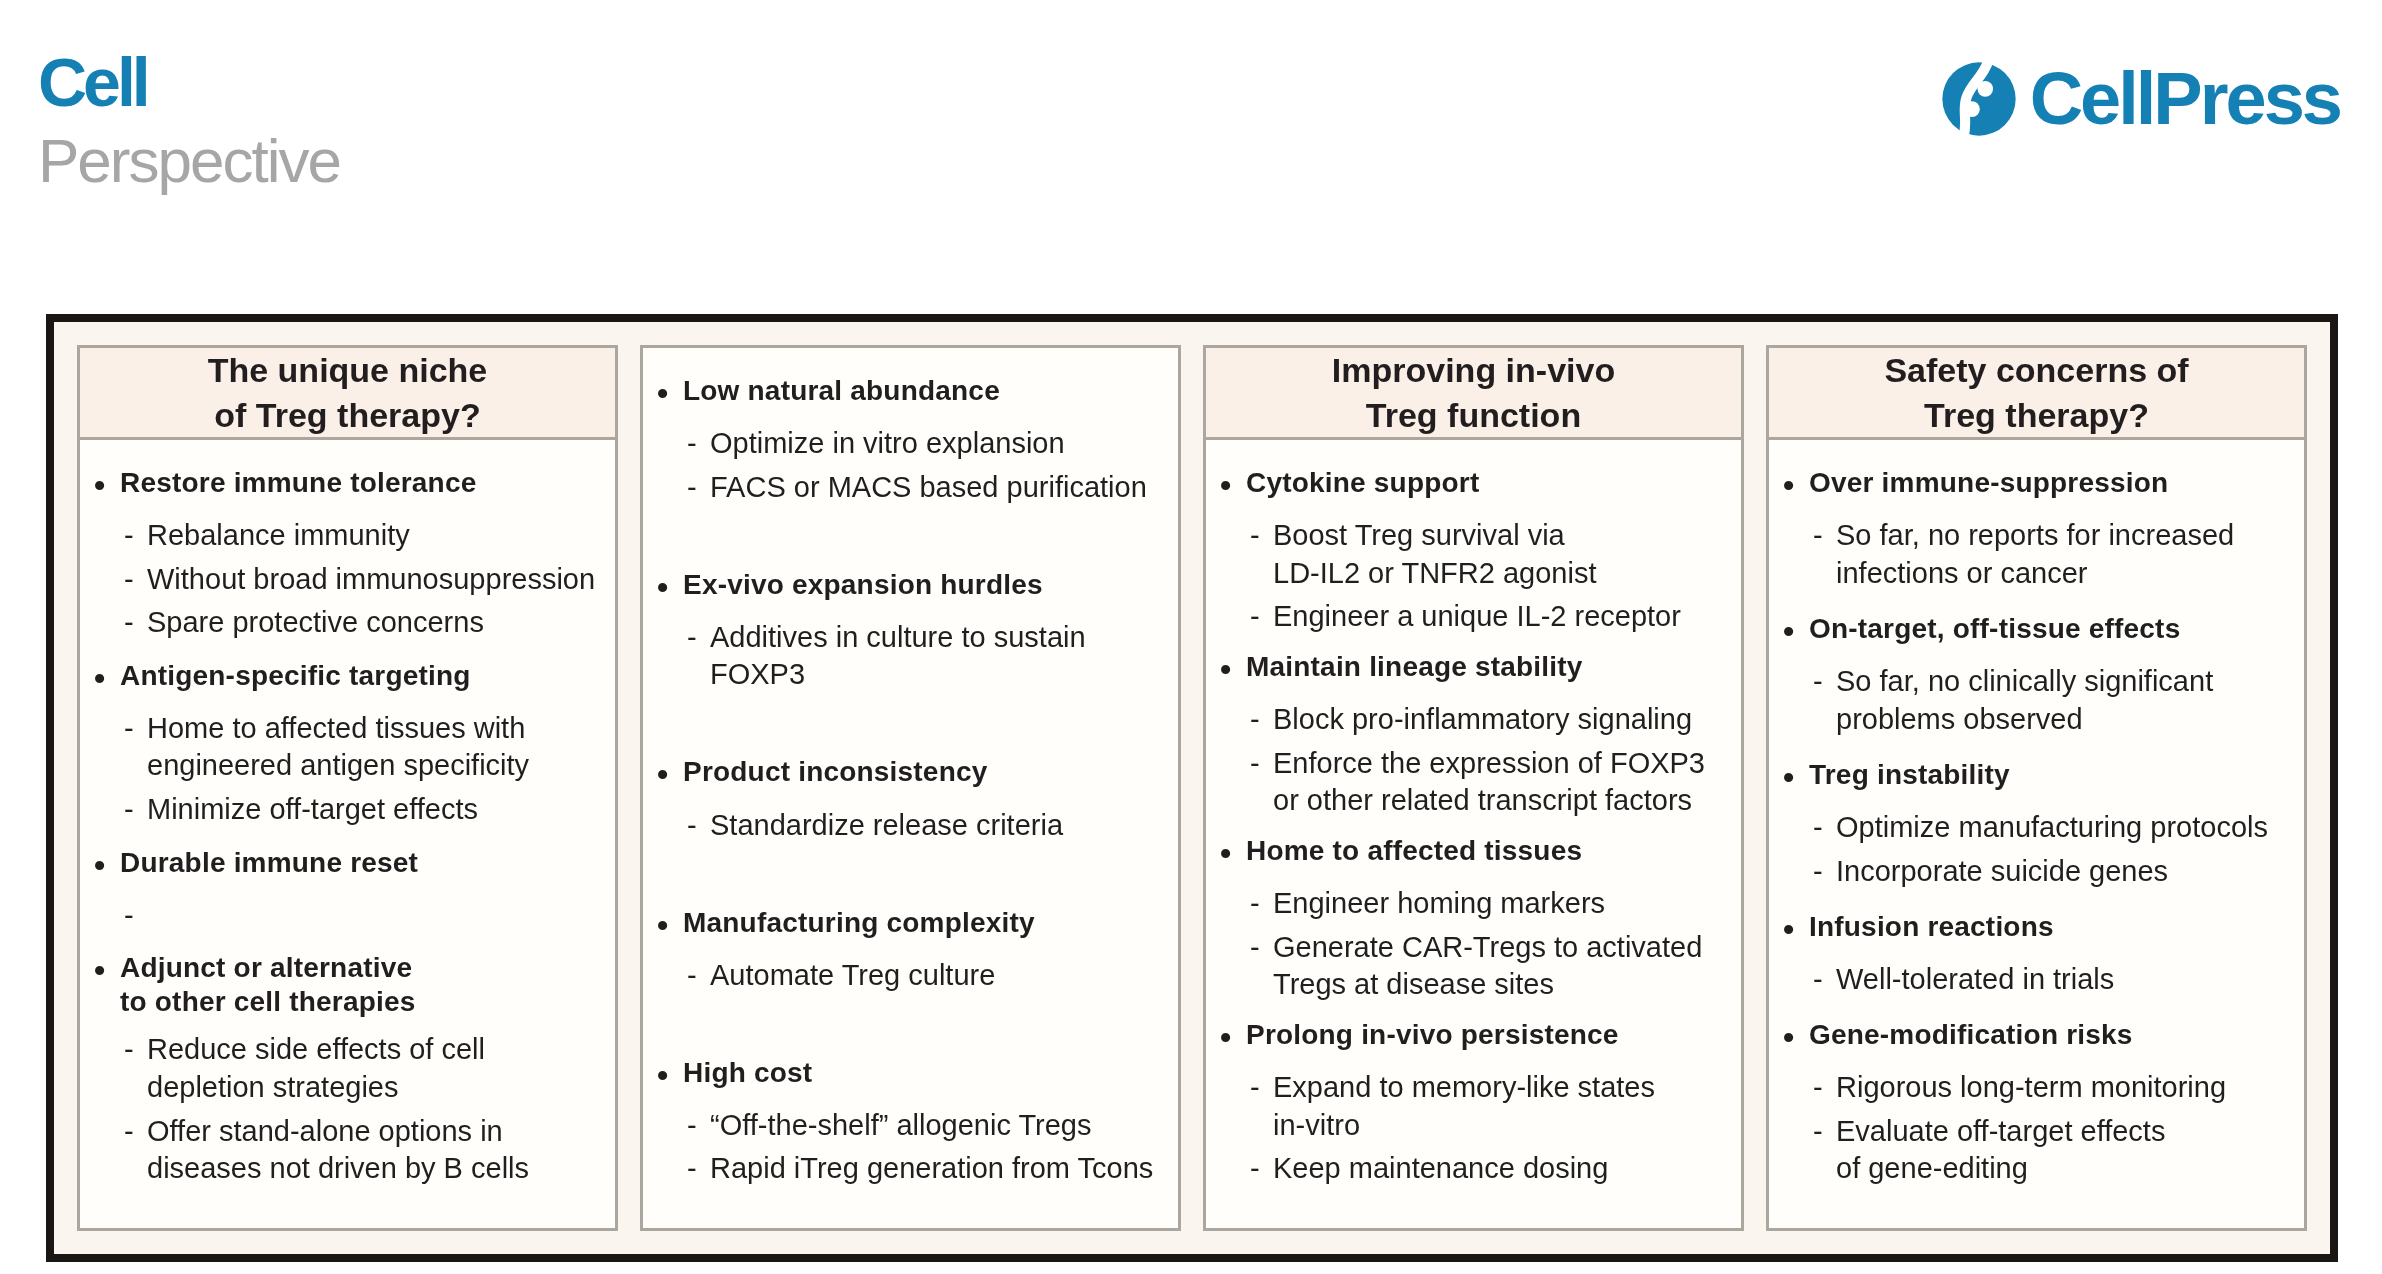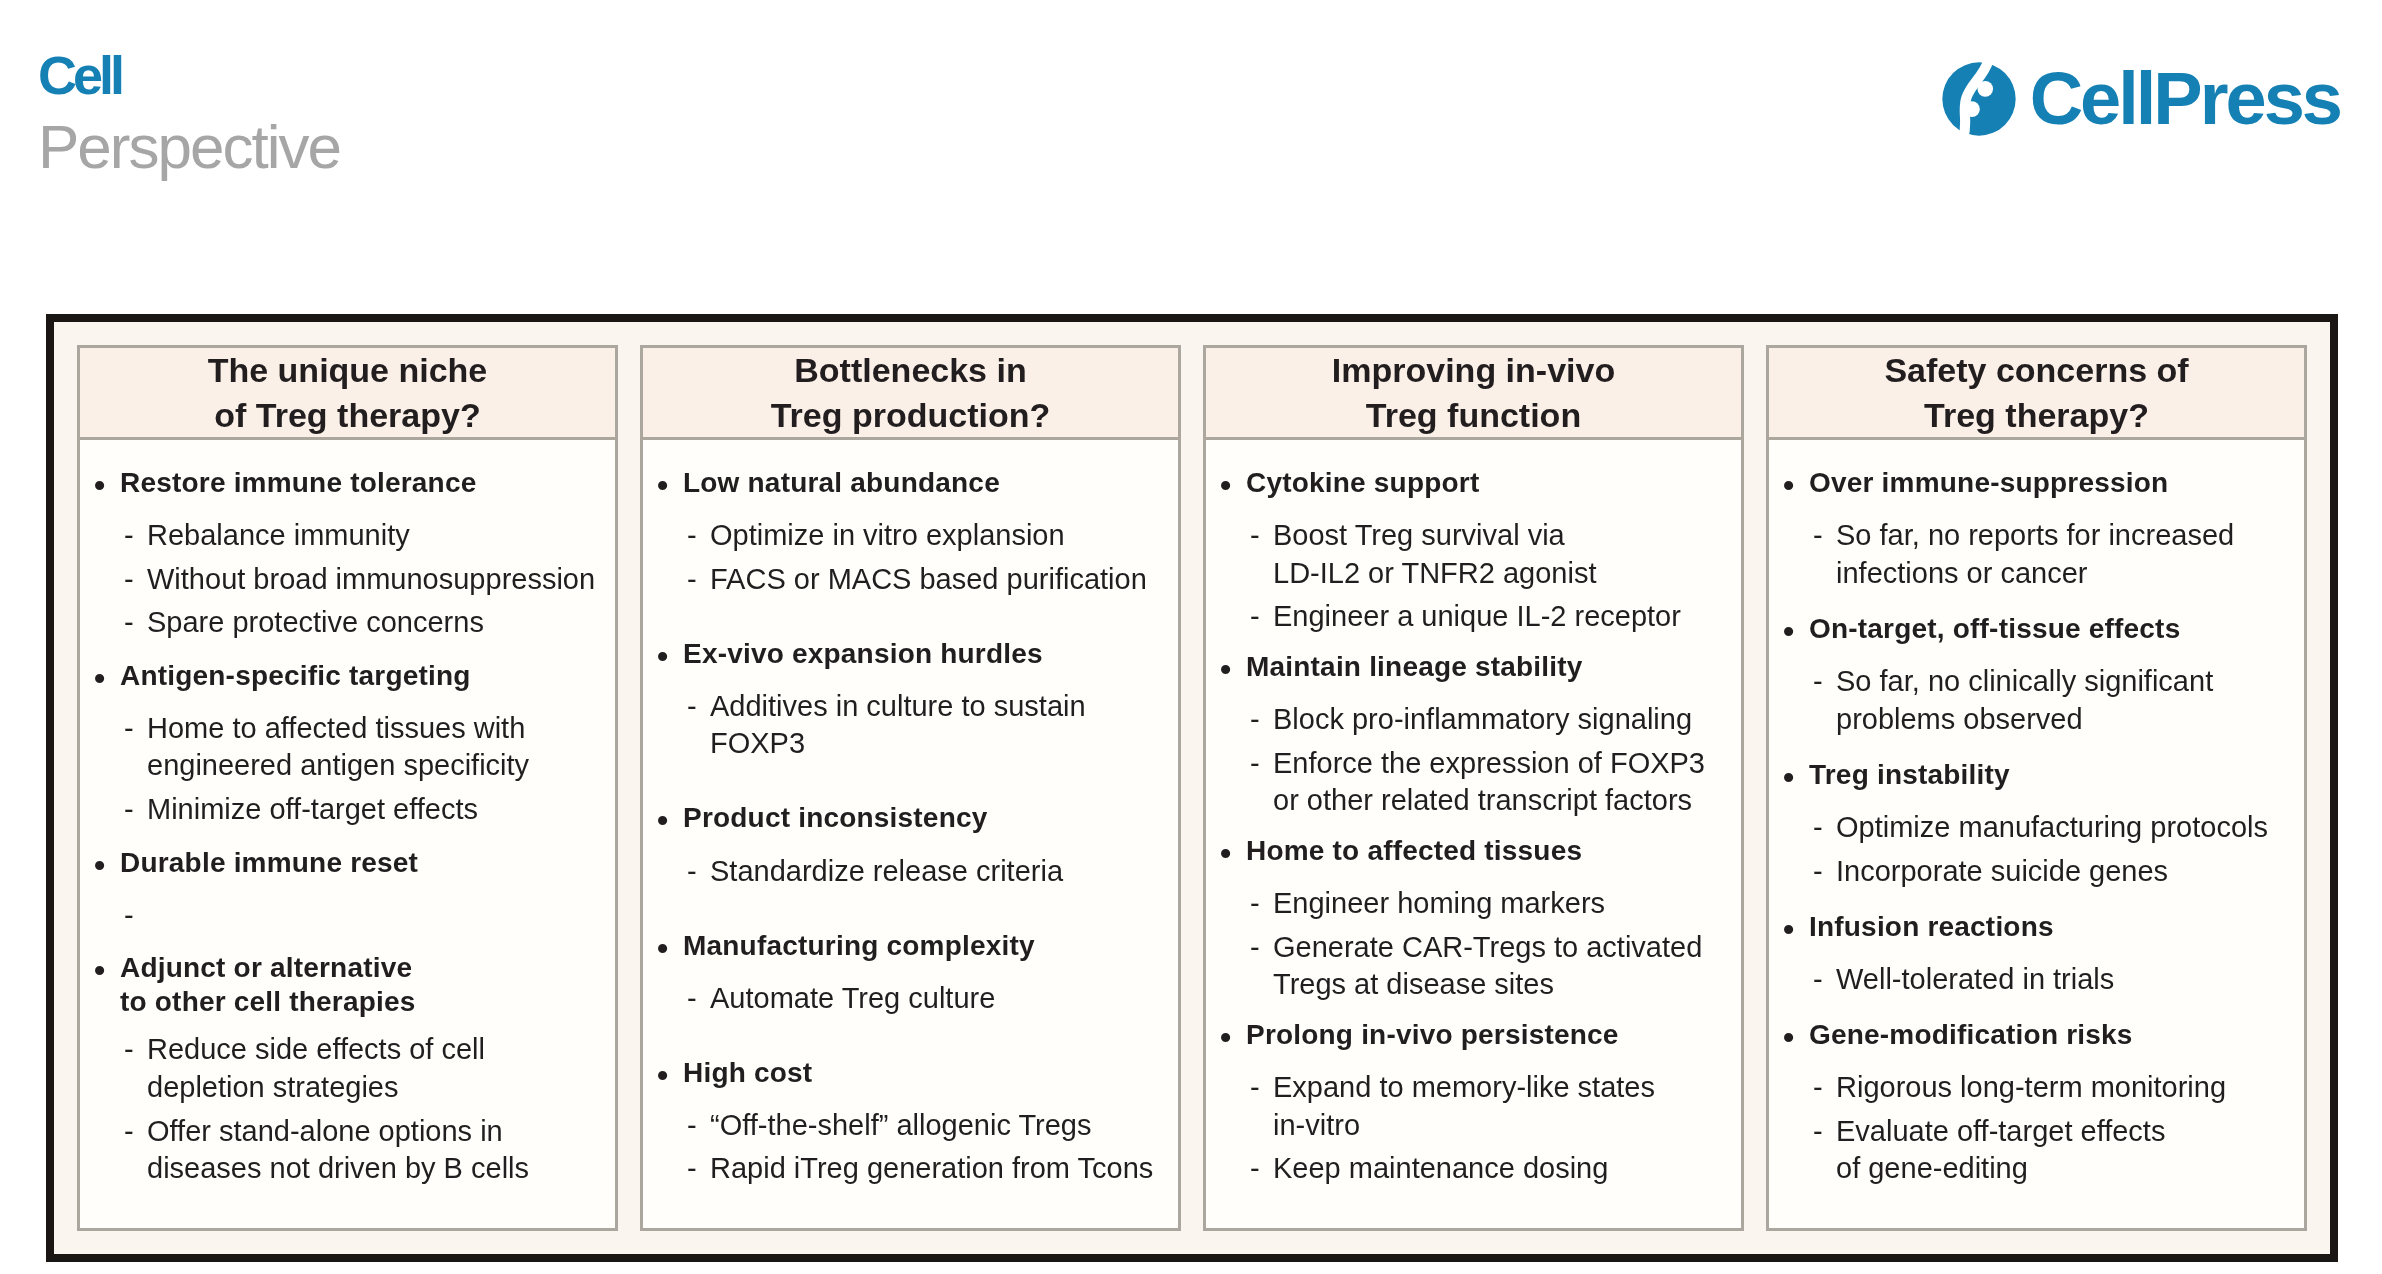--- a/index.html
+++ b/index.html
@@ -1,20 +1,20 @@
 <!DOCTYPE html>
 <html><head>
 <meta charset="utf-8">
 <style>
   * { margin:0; padding:0; box-sizing:border-box; }
   html,body { width:2382px; height:1274px; background:#ffffff; font-family:"Liberation Sans", sans-serif; position:relative; overflow:hidden; }
 
   
   .masthead { position:absolute; left:38px; top:48px; }
-  .journal-logo { font-size:54px; font-weight:bold; letter-spacing:-4px; color:#1480B4; line-height:1.0; }
+  .journal-logo { font-size:68px; font-weight:bold; letter-spacing:-4px; color:#1480B4; line-height:1.0; }
   .section-label { font-size:62px; font-weight:normal; letter-spacing:-2px; color:#A6A6A6; line-height:1.0; margin-top:14px; }
 
   .publisher { position:absolute; right:42px; top:60px; display:flex; align-items:center; gap:12px; }
   .publisher-icon { width:78px; height:78px; }
   .publisher-name { font-size:74px; font-weight:bold; letter-spacing:-3px; color:#1480B4; line-height:1.0; }
 
   
   .figure-frame {
     position:absolute; left:46px; top:314px; width:2292px; height:948px;
     background:#FAF5EE; border:8px solid #1A1613;
@@ -128,22 +128,20 @@
               <span class="dash">-</span>
               <span class="sub-text">Offer stand-alone options in
 diseases not driven by B cells</span>
             </div>
         </div>
       </div>
     </div>
   </div>
 
   <div class="panel">
-    <div class="panel-header">Bottlenecks in
-Treg production?</div>
     <div class="panel-body">
       <div class="item">
         <div class="item-title-row">
           <span class="bullet">•</span>
           <span class="item-title">Low natural abundance</span>
         </div>
         <div class="subs">
           <div class="sub-row">
               <span class="dash">-</span>
               <span class="sub-text">Optimize in vitro explansion</span>

